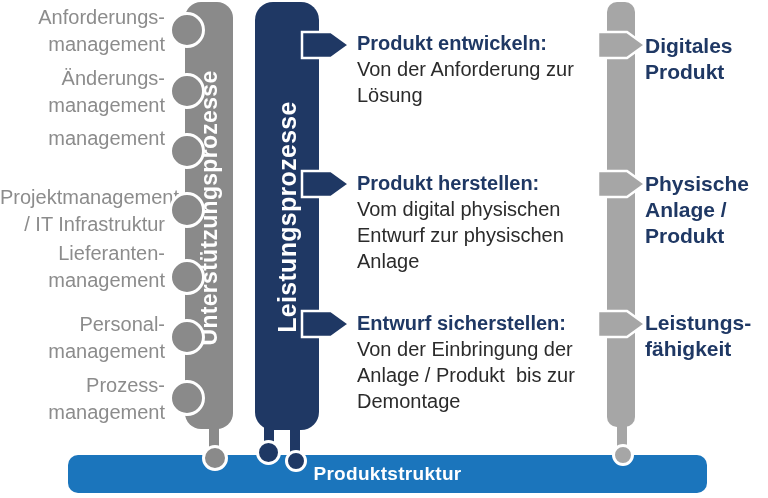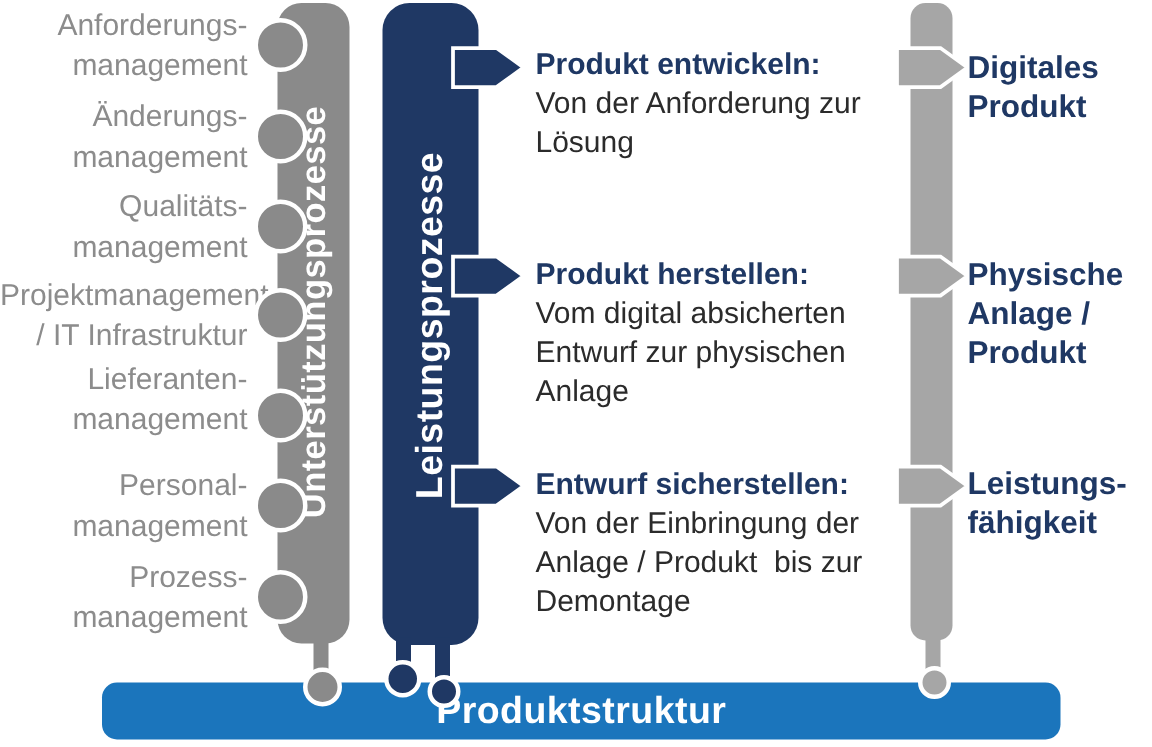--- a/index.html
+++ b/index.html
@@ -40,39 +40,38 @@
   .step .dline{color:var(--text-dark);white-space:pre;}
   
   .output{
     position:absolute;left:645px;width:120px;text-align:left;
     color:var(--navy);font-weight:bold;font-size:21px;line-height:26px;
   }
   .output div{white-space:pre;}
   
   .product-bar{
     position:absolute;left:68px;top:455px;width:639px;height:38px;border-radius:10px;
-    background:var(--blue);color:#fff;font-weight:bold;font-size:25px;
+    background:var(--blue);color:#fff;font-weight:bold;font-size:19px;
     display:flex;align-items:center;justify-content:center;letter-spacing:.3px;
   }
 </style>
 </head>
 <body>
 
 <div class="stage">
 
   <div class="sup-item" style="top:4px">
     <div>Anforderungs-</div>
     <div>management</div>
   </div>
   <div class="sup-item" style="top:65px">
     <div>Änderungs-</div>
     <div>management</div>
   </div>
   <div class="sup-item" style="top:125px">
-    <div>Qualitäts-</div>
     <div>management</div>
   </div>
   <div class="sup-item" style="top:184px">
     <div>Projektmanagement</div>
     <div>/ IT Infrastruktur</div>
   </div>
   <div class="sup-item" style="top:240px">
     <div>Lieferanten-</div>
     <div>management</div>
   </div>
@@ -137,21 +136,21 @@
       </svg>
   </div>
 
   <div class="step" style="top:30px">
     <div class="title">Produkt entwickeln:</div>
     <div class="dline">Von der Anforderung zur</div>
     <div class="dline">Lösung</div>
   </div>
   <div class="step" style="top:170px">
     <div class="title">Produkt herstellen:</div>
-    <div class="dline">Vom digital absicherten</div>
+    <div class="dline">Vom digital physischen</div>
     <div class="dline">Entwurf zur physischen</div>
     <div class="dline">Anlage</div>
   </div>
   <div class="step" style="top:310px">
     <div class="title">Entwurf sicherstellen:</div>
     <div class="dline">Von der Einbringung der</div>
     <div class="dline">Anlage / Produkt  bis zur</div>
     <div class="dline">Demontage</div>
   </div>
 

